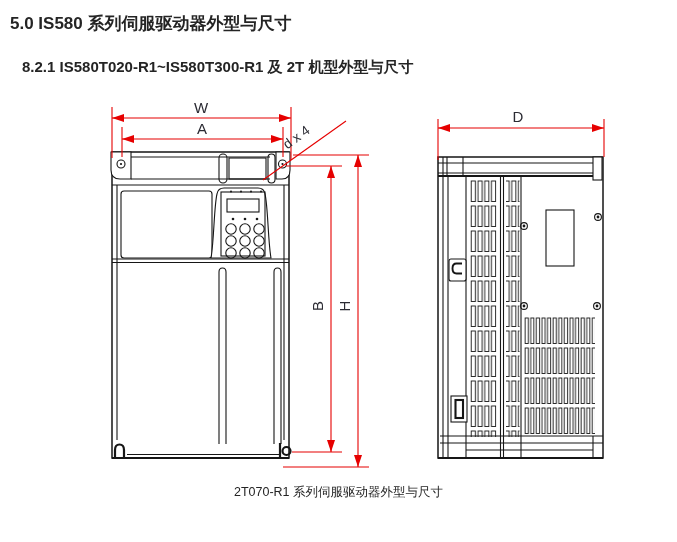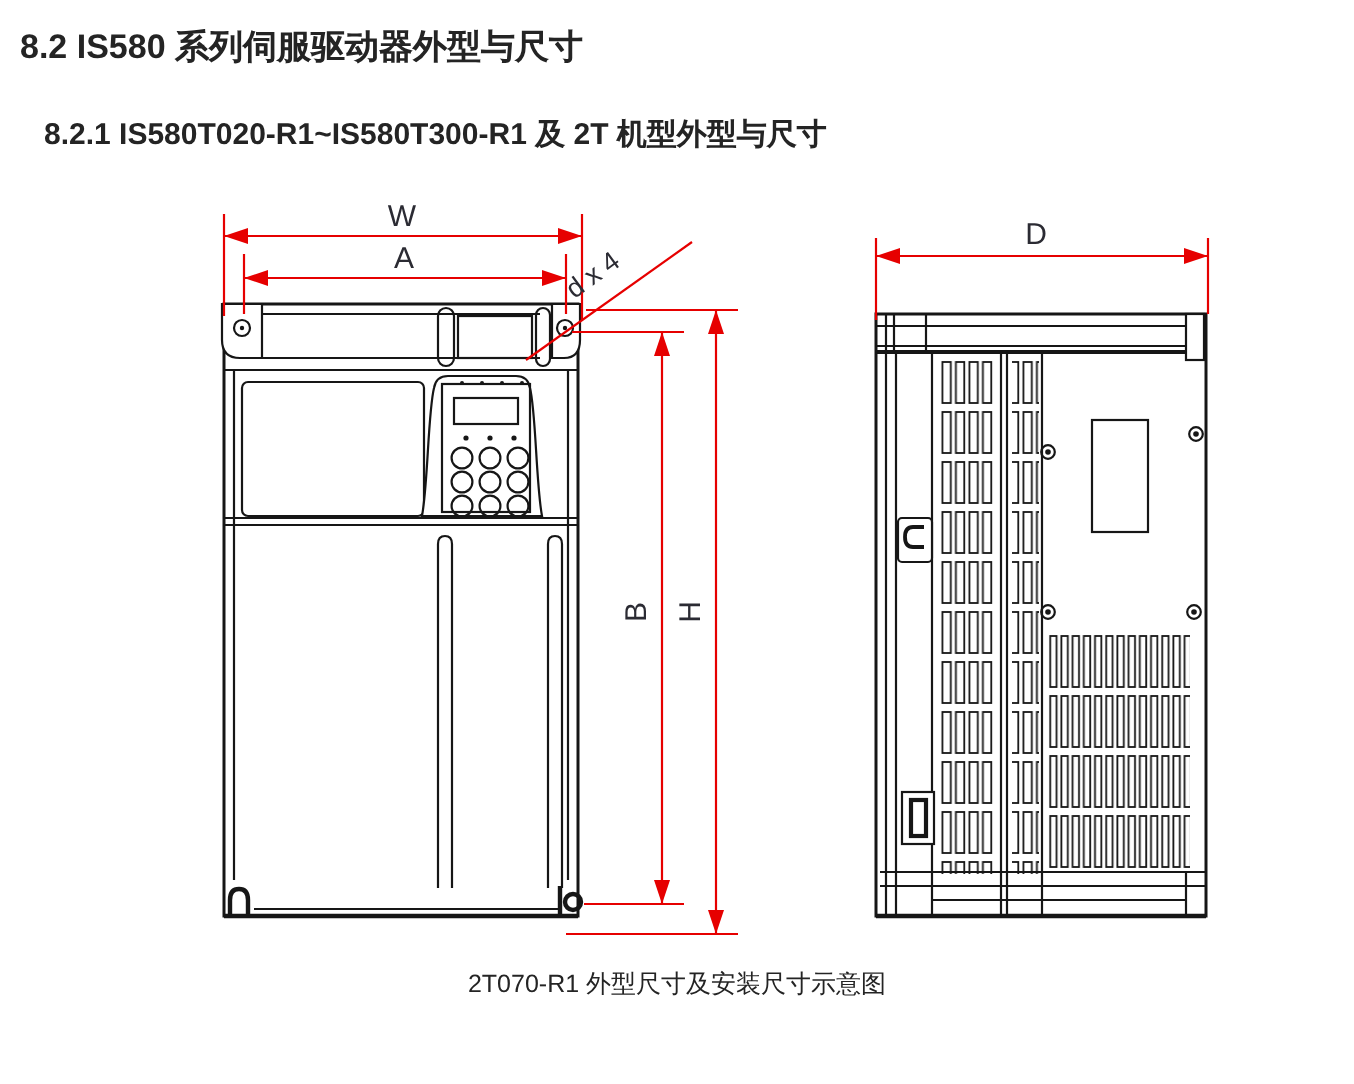--- a/index.html
+++ b/index.html
@@ -26,21 +26,21 @@
     font-size:15px;fill:#2b2b33;
   }
   svg text.dim-small{
     font-family:"Liberation Sans","DejaVu Sans",sans-serif;
     font-size:13.5px;fill:#2b2b33;
   }
 </style>
 </head>
 <body>
 
-<div class="section-title">8.2 IS580 系列伺服驱动器外型与尺寸</div>
+<div class="section-title">5.0 IS580 系列伺服驱动器外型与尺寸</div>
 <div class="subsection-title">8.2.1 IS580T020-R1~IS580T300-R1 及 2T 机型外型与尺寸</div>
 
 <svg class="drawing" viewBox="0 0 677 542" xmlns="http://www.w3.org/2000/svg">
   <defs>
     <pattern id="fins1" patternUnits="userSpaceOnUse" x="470" y="179" width="6.75" height="25">
       <rect x="1.2" y="2" width="4.2" height="20.5" fill="none" stroke="#161616" stroke-width="0.9"></rect>
     </pattern>
     <pattern id="fins2" patternUnits="userSpaceOnUse" x="524" y="316" width="5.6" height="30">
       <rect x="1.1" y="2" width="3.2" height="25.5" fill="none" stroke="#161616" stroke-width="0.9"></rect>
     </pattern>
@@ -221,14 +221,14 @@
       <line x1="604" y1="119" x2="604" y2="157"></line>
       <line x1="438" y1="128" x2="604" y2="128"></line>
       <polygon points="438,128 450,124 450,132" fill="#e60000" stroke="none"></polygon>
       <polygon points="604,128 592,124 592,132" fill="#e60000" stroke="none"></polygon>
     </g>
   </g>
   <text class="dim" text-anchor="middle" x="518" y="122">D</text>
 </svg>
 
 <div class="caption">
-  <div>2T070-R1 外型尺寸及安装尺寸示意图</div>
+  <div>2T070-R1 系列伺服驱动器外型与尺寸</div>
 </div>
 
 </body></html>

